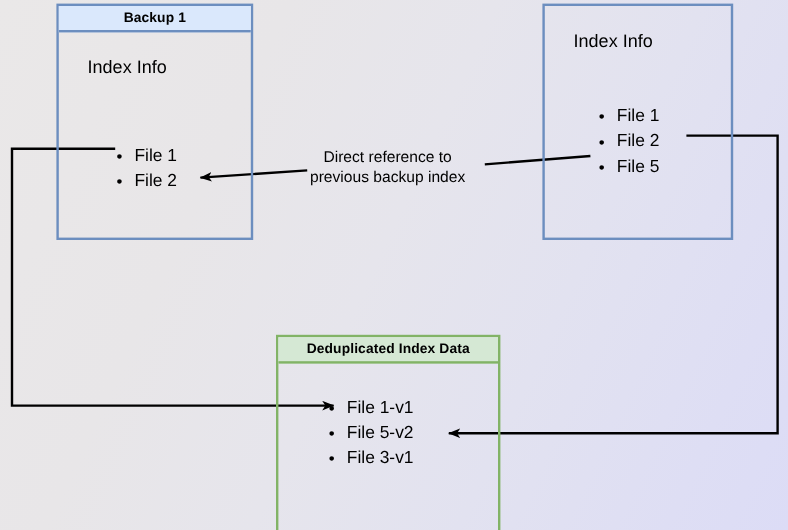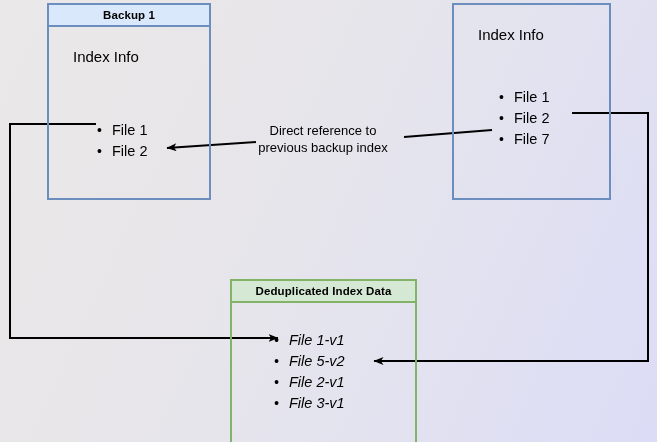--- a/index.html
+++ b/index.html
@@ -136,32 +136,31 @@
       </ul>
     </div>
   </div>
 
   <div class="node" style="left:452px; top:3px; width:159px; height:197px;">
     <div class="node-body">
       <div class="index-label">Index Info</div>
       <ul class="file-list" style="left:45px; top:82px;">
         <li>File 1</li>
         <li>File 2</li>
-        <li>File 7</li>
+        <li>File 5</li>
       </ul>
     </div>
   </div>
 
   <div class="node green" style="left:230px; top:279px; width:187px; height:168px;">
     <div class="node-header">Deduplicated Index Data</div>
     <div class="node-body">
-      <ul class="file-list" style="left:42px; top:27px;font-style:italic;">
+      <ul class="file-list" style="left:42px; top:27px;">
         <li>File 1-v1</li>
         <li>File 5-v2</li>
-        <li>File 2-v1</li>
         <li>File 3-v1</li>
       </ul>
     </div>
   </div>
 
   <div class="caption" style="left:249px; top:122px; width:148px;">Direct reference to
 previous backup index</div>
 
 </div>
 

